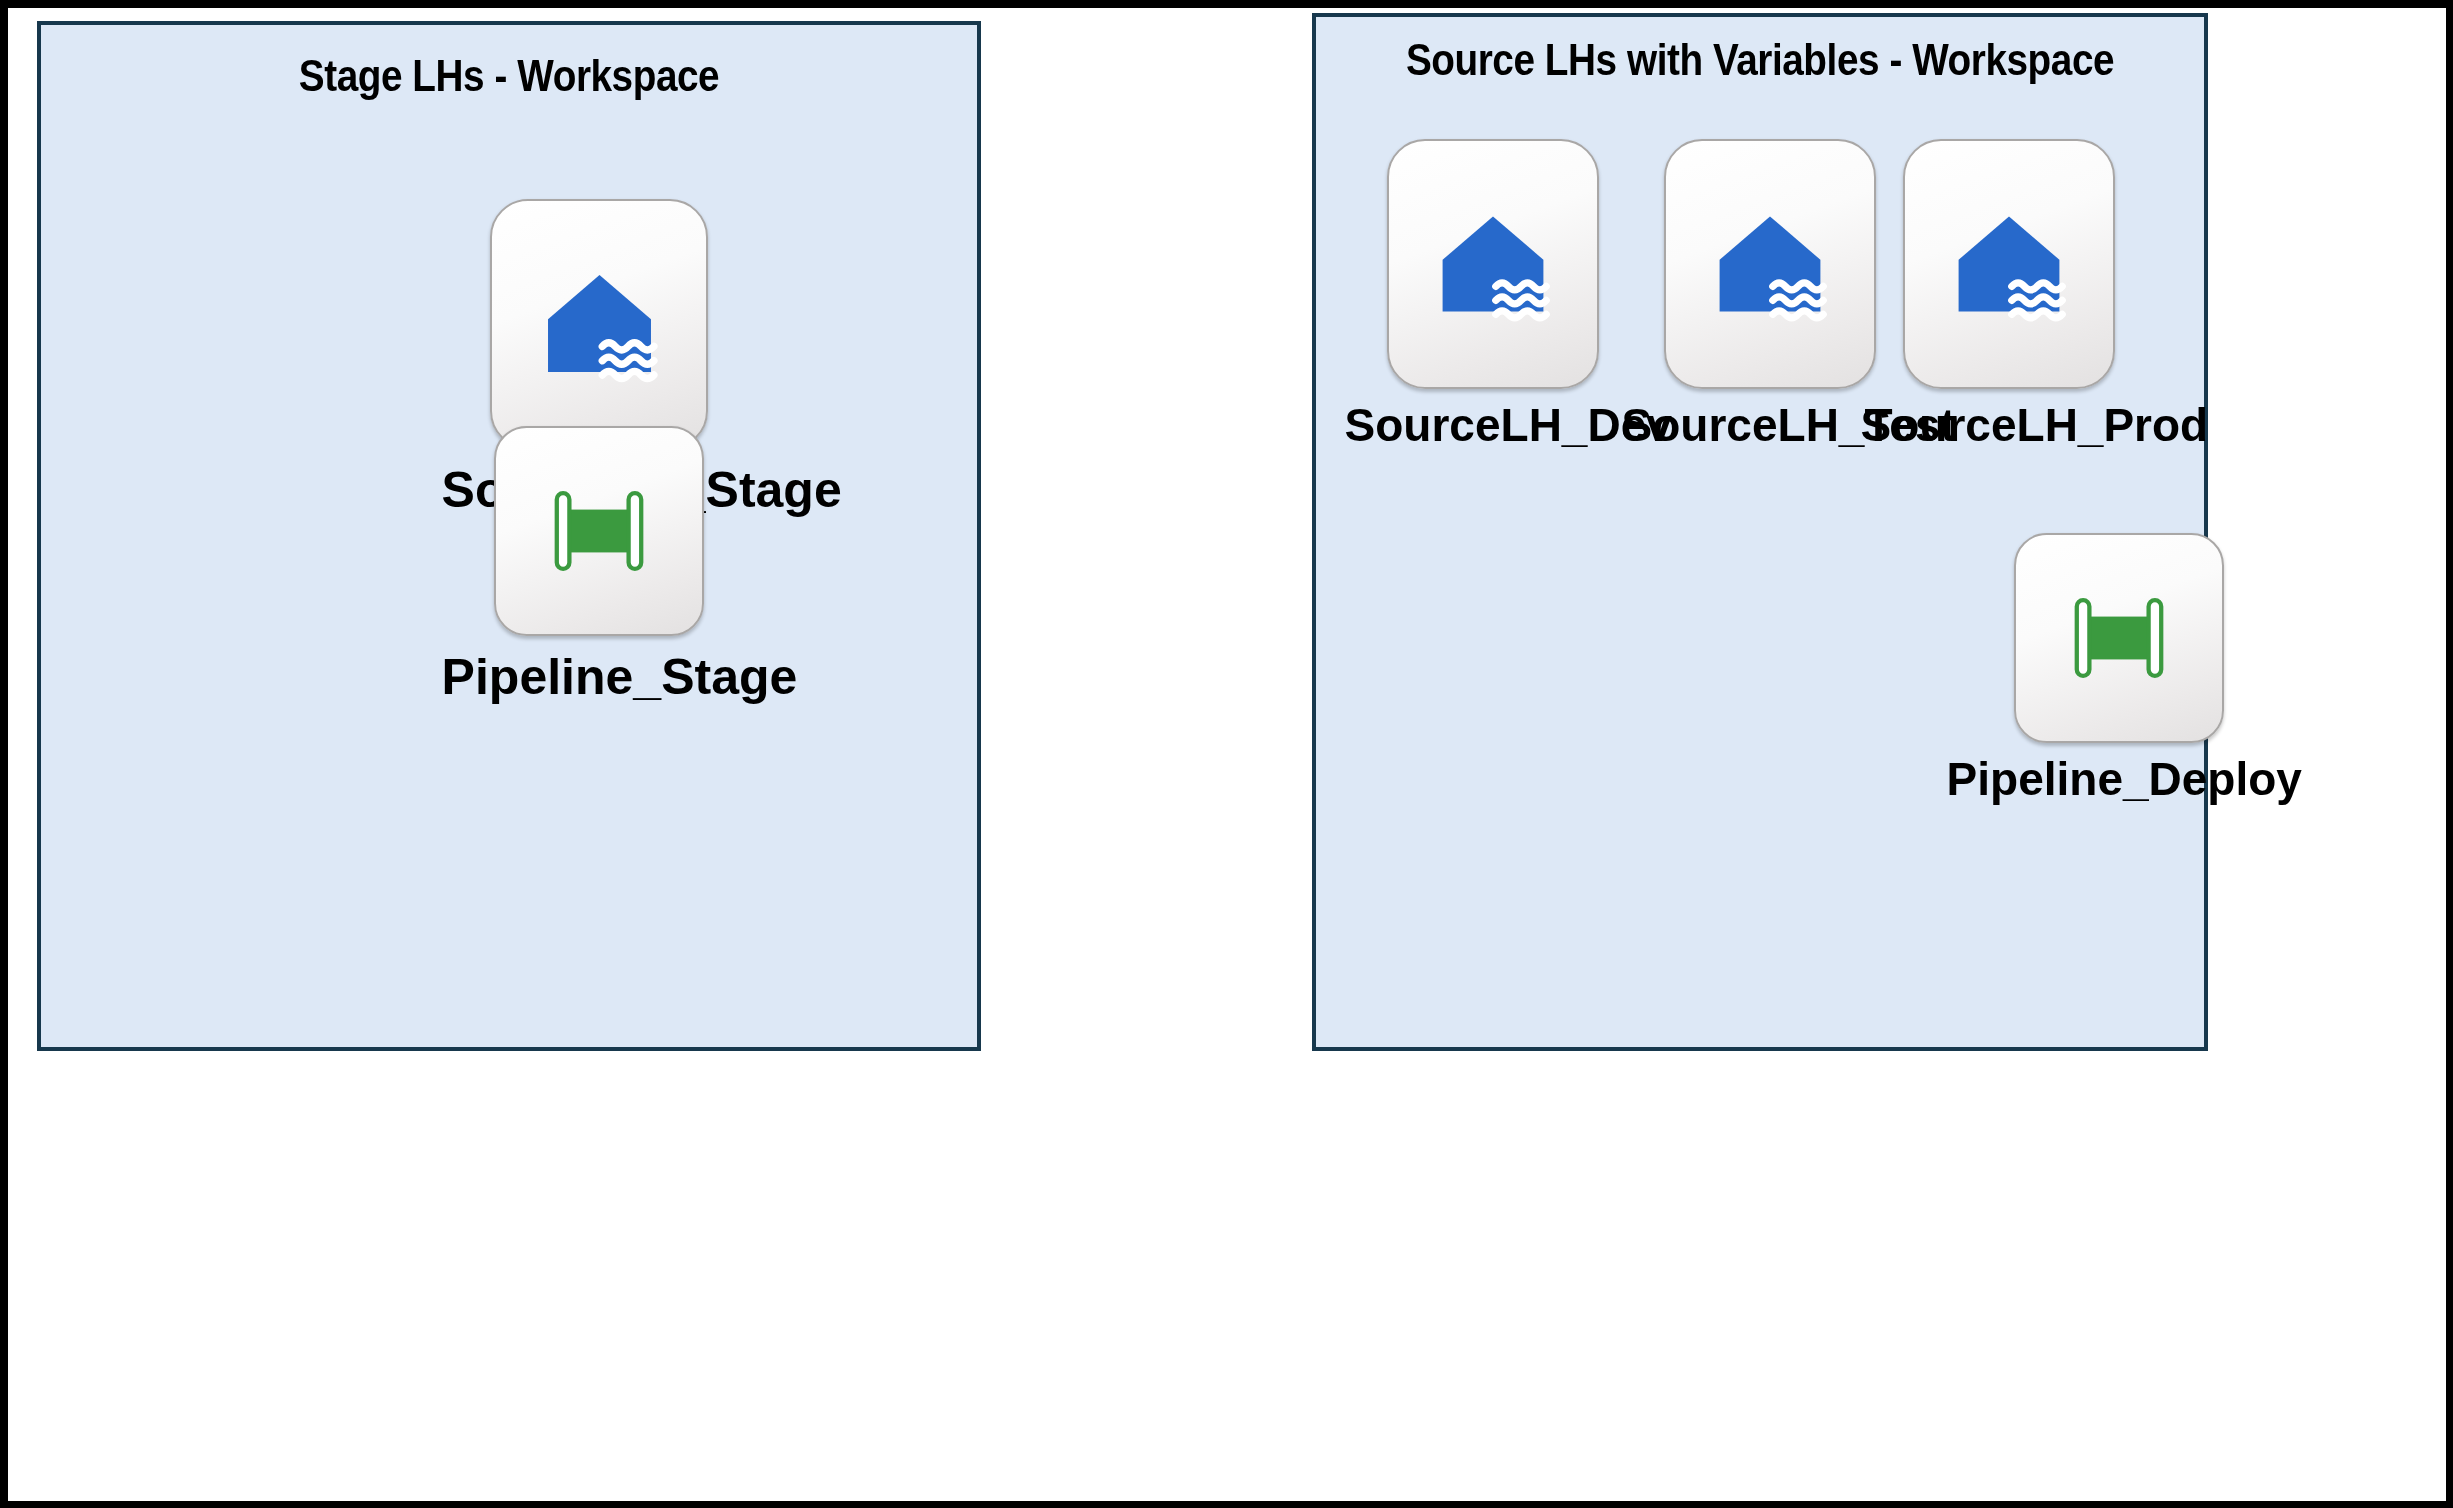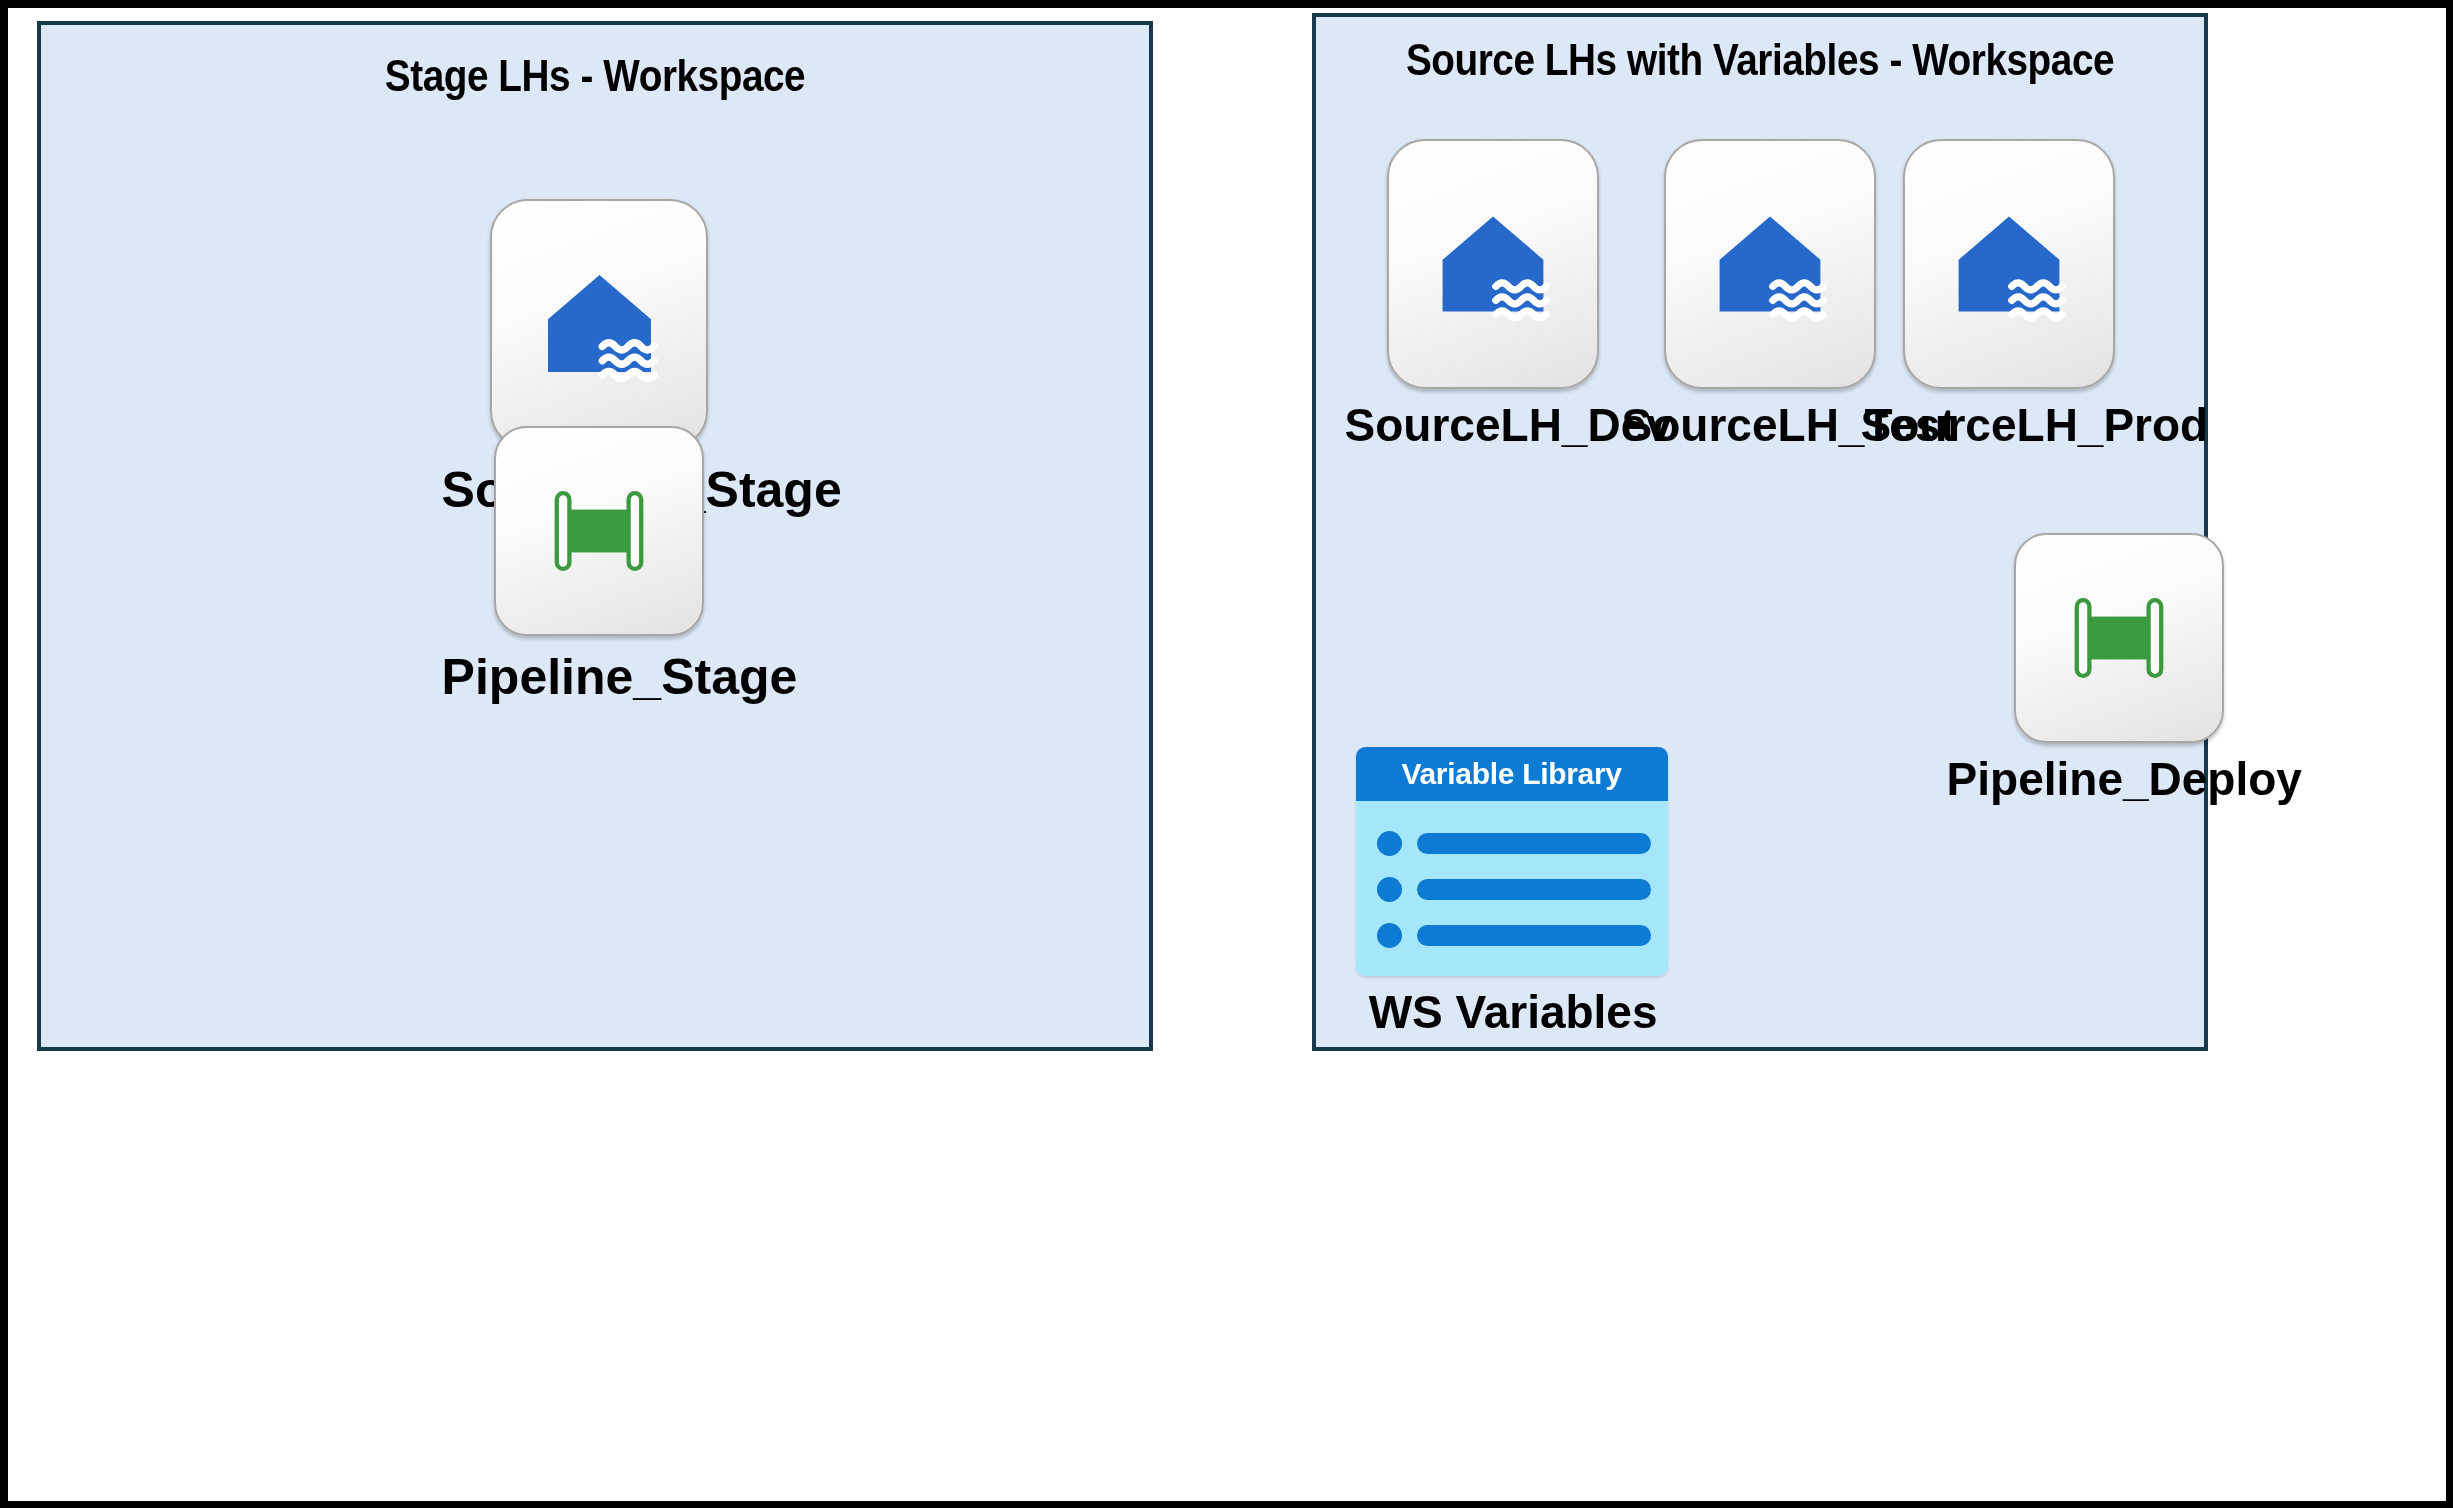--- a/index.html
+++ b/index.html
@@ -33,21 +33,21 @@
 
   
   .workspace {
     position: absolute;
     background: #dde8f6;
     border: 4.8px solid #17384d;
     box-sizing: border-box;
   }
   #ws-stage {
     left: 29px;  top: 13.4px;
-    width: 1116px; height: 1030px; padding-left: 32px;
+    width: 944px; height: 1030px; padding-left: 32px;
   }
   #ws-source {
     left: 1304px; top: 5.7px;
     width: 896px; height: 1038px;
   }
 
   .ws-title {
     position: absolute;
     left: 0; right: 0;
     text-align: center;
@@ -266,38 +266,18 @@
             <g stroke="#ffffff" stroke-width="5.2" fill="none" stroke-linecap="round">
               <path d="M52 66 q4.5 -5 9 0 t9 0 t9 0 t9 0"></path>
               <path d="M52 76 q4.5 -5 9 0 t9 0 t9 0 t9 0"></path>
               <path d="M52 86 q4.5 -5 9 0 t9 0 t9 0 t9 0"></path>
             </g>
           </svg>
         </div>
         <div class="item-label" style="font-size:46px; margin-top:11.5px;">SourceLH_Prod</div>
       </div>
 
-      <div class="varlib" style="left:40px; top:730px; width:315px;">
-        <div class="varlib-card" style="width:312px; height:229px;">
-          <div class="varlib-head" style="font-size:30px; line-height:54px; height:54px;">Variable Library</div>
-          <div class="varlib-body" style="height:176px;">
-            <div class="varlib-row">
-              <span class="varlib-dot"></span>
-              <span class="varlib-bar"></span>
-            </div>
-            <div class="varlib-row">
-              <span class="varlib-dot"></span>
-              <span class="varlib-bar"></span>
-            </div>
-            <div class="varlib-row">
-              <span class="varlib-dot"></span>
-              <span class="varlib-bar"></span>
-            </div>
-          </div>
-        </div>
-        <div class="item-label" style="font-size:46px; margin-top:11.5px; text-align:center;">WS Variables</div>
-      </div>
     </div>
 
 
   </div>
 </div>
 
 
 </body></html>

